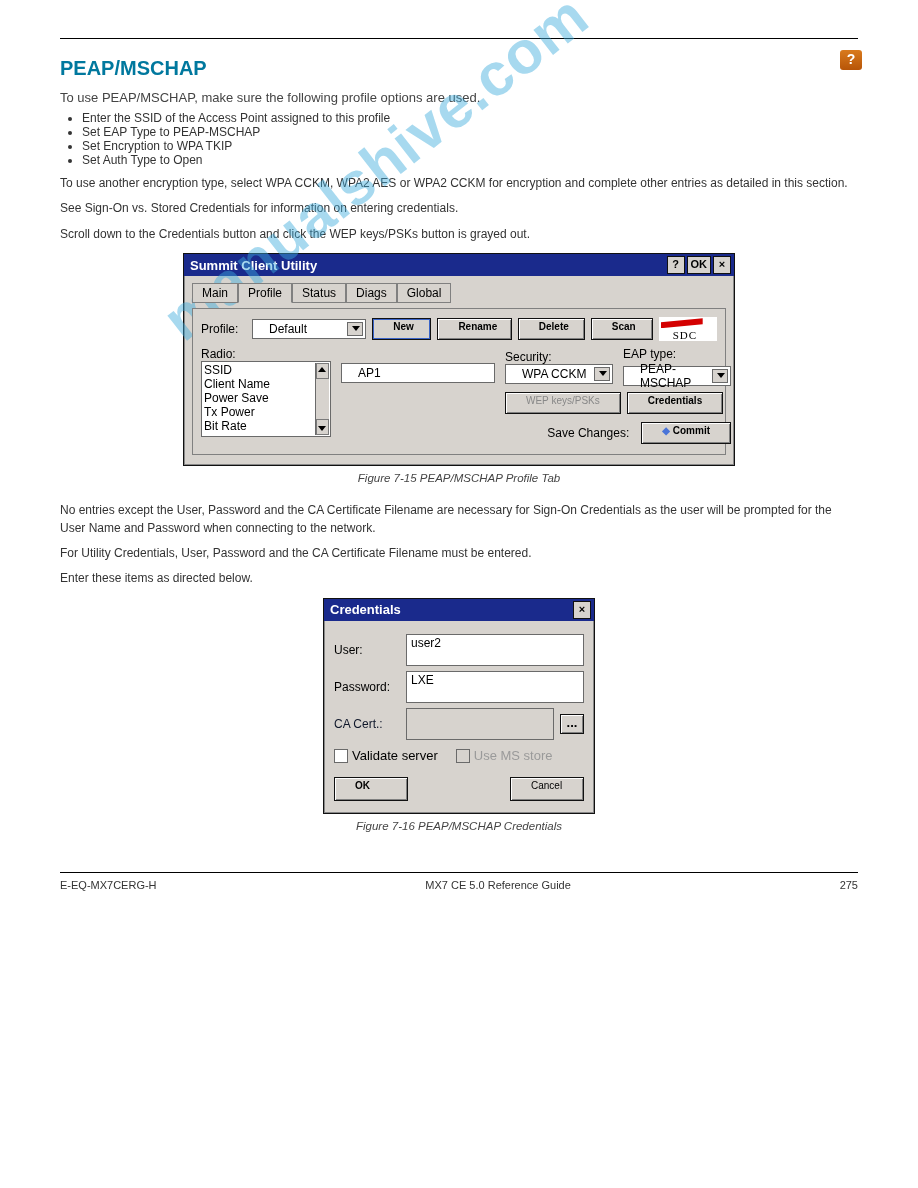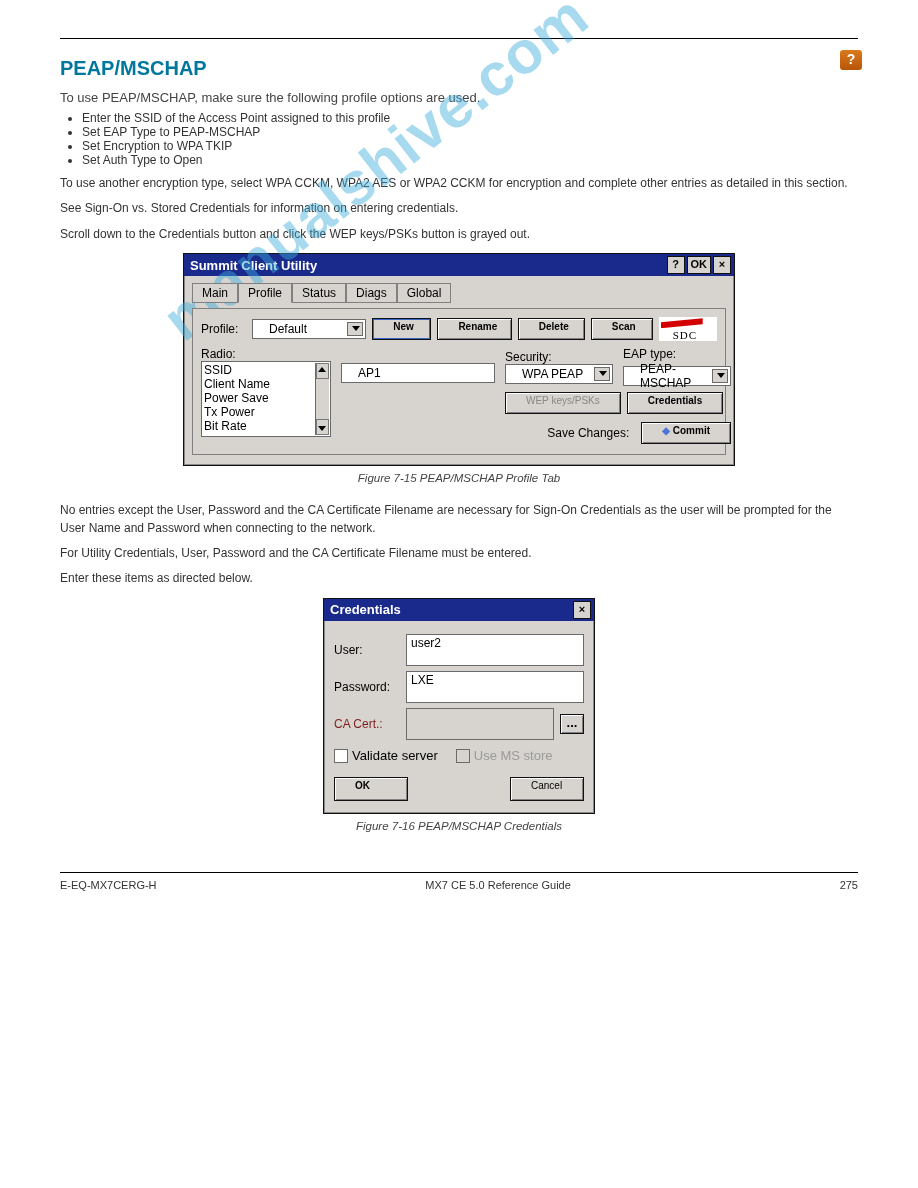--- a/index.html
+++ b/index.html
@@ -168,21 +168,21 @@
     position:absolute; left:2px; top:1px; width:42px; height:10px;
     background:linear-gradient(90deg,#d40000,#d40000);
     clip-path: polygon(0 40%, 100% 0, 100% 60%, 0 100%);
   }
   .sdcbox .txt { position:absolute; left:14px; bottom:0; font-family:serif; }
 
   
   .cred-body { padding:8px 10px 12px 10px; }
   .cred-row { display:flex; align-items:center; margin:5px 0; gap:6px; }
   .cred-label { width:66px; font-size:12px; }
-  .cred-label.dis { color:#7f1d1d; }
+  .cred-label.dis { color:#0f172a; }
   .cred-input { flex:1; background:#fff; border:1px solid #6a6a6a; height:32px; padding:1px 4px; font-size:12px; }
   .cred-input.dis { background:#d7d3ce; }
   .dots-btn { width:24px; height:20px; border:1px solid #111; background:#d7d3ce; box-shadow: inset 1px 1px 0 #fff, inset -1px -1px 0 #808080; text-align:center; font-weight:bold; line-height:16px; }
   .chk { width:14px; height:14px; background:#fff; border:1px solid #6a6a6a; display:inline-block; margin-right:4px; vertical-align:middle; }
   .chk.dis { background:#d7d3ce; }
   .chk-text.dis { color:#9a9a9a; }
   .cred-btns { display:flex; justify-content:space-between; margin-top:14px; }
   .cred-btns .btn { min-width:74px; height:24px; }
 
   
@@ -281,21 +281,21 @@
             <div class="input-text" style="width:154px;">
               <span>AP1</span>
             </div>
           </div>
 
           <div style="flex:1;">
             <div class="row">
               <div style="width:112px;">
                 <div class="label">Security:</div>
                 <span class="select" style="width:108px;">
-                  <span>WPA PEAP</span>
+                  <span>WPA CCKM</span>
                   <span class="caret"></span>
                 </span>
               </div>
               <div>
                 <div class="label">EAP type:</div>
                 <span class="select" style="width:108px;">
                   <span>PEAP-MSCHAP</span>
                   <span class="caret"></span>
                 </span>
               </div>

